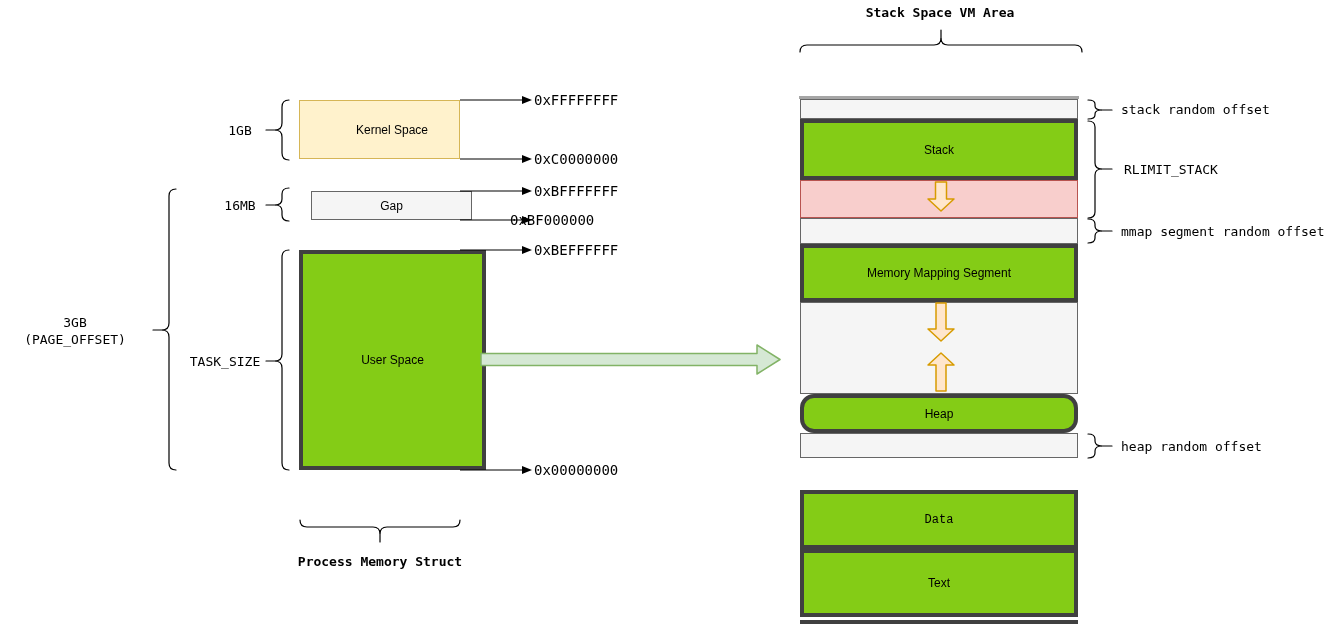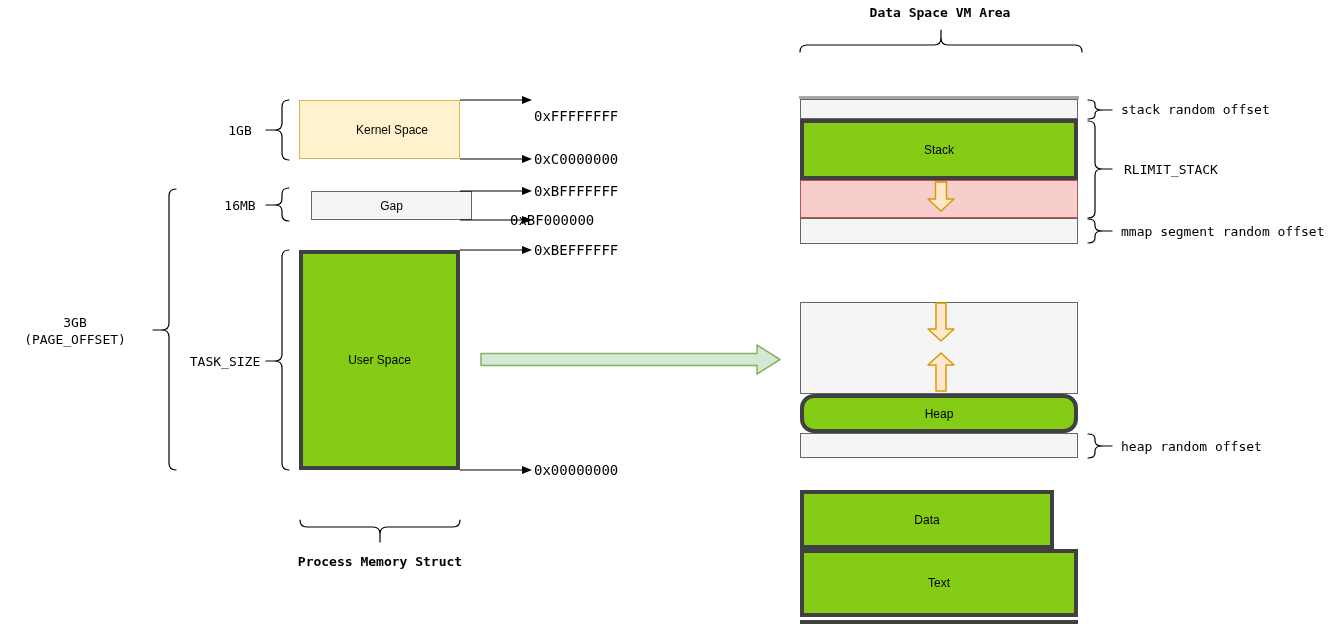--- a/index.html
+++ b/index.html
@@ -37,53 +37,56 @@
 <body>
 
 <div class="canvas">
 
   <div class="box box-yellow" style="left:299px; top:100px; width:161px; height:59px;padding-left:25px;">
     <span>Kernel Space</span>
   </div>
   <div class="box box-gray" style="left:299px; top:191px; width:161px; height:29px;margin-left:12px;">
     <span>Gap</span>
   </div>
-  <div class="box box-blue" style="left:299px; top:250px; width:161px; height:220px;text-align:center;">
+  <div class="box box-blue" style="left:299px; top:250px; width:187px; height:220px;text-align:center;">
     <span>User Space</span>
   </div>
 
   <div class="topline"></div>
   <div class="box box-gray" style="left:800px; top:99px;  width:278px; height:20px;"></div>
   <div class="box box-blue" style="left:800px; top:119px; width:278px; height:61px;">
     <span>Stack</span>
   </div>
   <div class="box box-red" style="left:800px; top:180px; width:278px; height:38px;"></div>
   <div class="box box-gray" style="left:800px; top:218px; width:278px; height:26px;"></div>
+  <div class="box box-blue" style="left:800px; top:244px; width:278px; height:58px;">
+    <span>Memory Mapping Segment</span>
+  </div>
   <div class="box box-gray" style="left:800px; top:302px; width:278px; height:92px;"></div>
   <div class="box box-blue" style="left:800px; top:394px; width:278px; height:39px;border-radius:14px;">
     <span>Heap</span>
   </div>
   <div class="box box-gray" style="left:800px; top:433px; width:278px; height:25px;"></div>
-  <div class="box box-blue" style="left:800px; top:490px; width:254px; height:59px;">
+  <div class="box box-blue" style="left:800px; top:490px; width:278px; height:59px;font-family:Liberation Mono, monospace;">
     <span>Data</span>
   </div>
   <div class="box box-blue" style="left:800px; top:549px; width:278px; height:68px;">
     <span>Text</span>
   </div>
   <div class="box box-blue" style="left:800px; top:620px; width:278px; height:6px;"></div>
 
-  <div class="mlabel bold" style="left:940px; top:12px;">Data Space VM Area</div>
+  <div class="mlabel bold" style="left:940px; top:12px;">Stack Space VM Area</div>
   <div class="mlabel" style="left:240px; top:130px;">1GB</div>
   <div class="mlabel" style="left:240px; top:205px;">16MB</div>
   <div class="mlabel" style="left:75px; top:322px;">3GB</div>
   <div class="mlabel" style="left:75px; top:339px;">(PAGE_OFFSET)</div>
   <div class="mlabel" style="left:225px; top:361px;">TASK_SIZE</div>
   <div class="mlabel bold" style="left:380px; top:561px;">Process Memory Struct</div>
 
-  <div class="addr" style="left:534px; top:116px;">0xFFFFFFFF</div>
+  <div class="addr" style="left:534px; top:100px;">0xFFFFFFFF</div>
   <div class="addr" style="left:534px; top:159px;">0xC0000000</div>
   <div class="addr" style="left:534px; top:191px;">0xBFFFFFFF</div>
   <div class="addr" style="left:510px; top:220px;">0xBF000000</div>
   <div class="addr" style="left:534px; top:250px;">0xBEFFFFFF</div>
   <div class="addr" style="left:534px; top:470px;">0x00000000</div>
 
   <div class="ann" style="left:1121px; top:109px;">stack random offset</div>
   <div class="ann" style="left:1124px; top:169px;">RLIMIT_STACK</div>
   <div class="ann" style="left:1121px; top:231px;">mmap segment random offset</div>
   <div class="ann" style="left:1121px; top:446px;">heap random offset</div>

